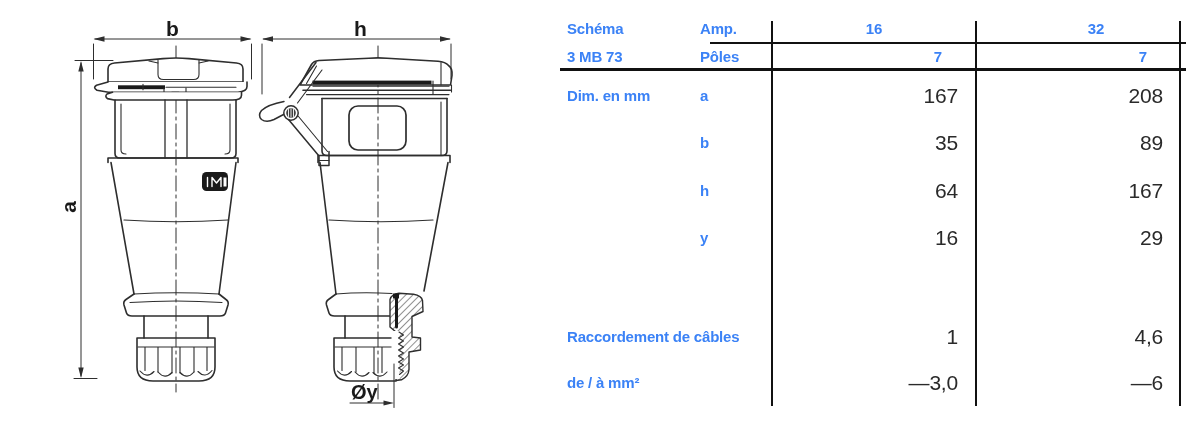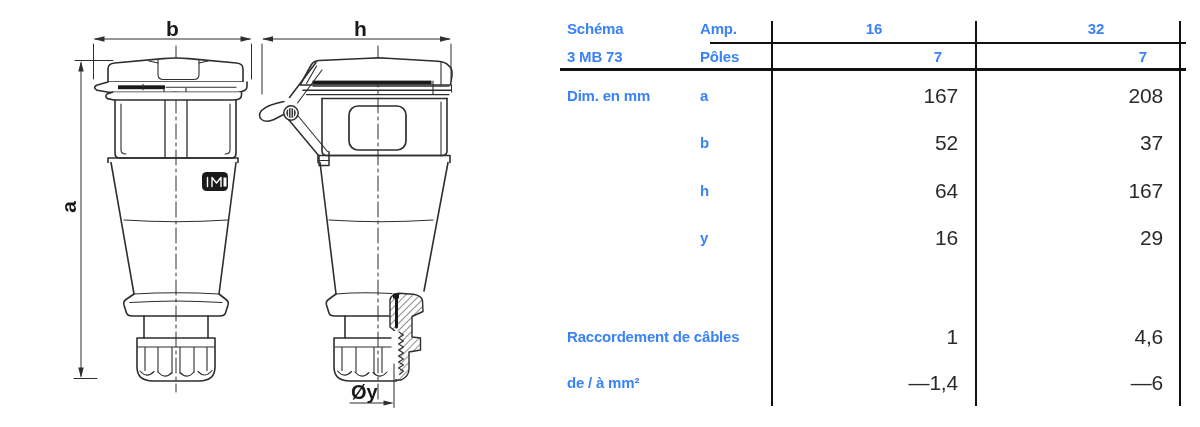--- a/index.html
+++ b/index.html
@@ -163,33 +163,33 @@
     <div class="c bold c2 r2">Pôles</div>
     <div class="c bold p16 r2">7</div>
     <div class="c bold p32 r2">7</div>
 
     <div class="c bold lab1 r3">Dim. en mm</div>
     <div class="c bold c2 r3">a</div>
     <div class="c num v16 r3">167</div>
     <div class="c num v32 r3">208</div>
 
     <div class="c bold c2 r4">b</div>
-    <div class="c num v16 r4">52</div>
-    <div class="c num v32 r4">37</div>
+    <div class="c num v16 r4">35</div>
+    <div class="c num v32 r4">89</div>
 
     <div class="c bold c2 r5">h</div>
     <div class="c num v16 r5">64</div>
     <div class="c num v32 r5">167</div>
 
     <div class="c bold c2 r6">y</div>
     <div class="c num v16 r6">16</div>
     <div class="c num v32 r6">29</div>
 
     <div class="c bold lab1 r7">Raccordement de câbles</div>
     <div class="c num v16 r7">1</div>
     <div class="c num v32 r7">4,6</div>
 
     <div class="c bold lab1 r8">de / à mm²</div>
-    <div class="c num v16 r8">—1,4</div>
+    <div class="c num v16 r8">—3,0</div>
     <div class="c num v32 r8">—6</div>
   </div>
 
 </div>
 
 </body></html>

